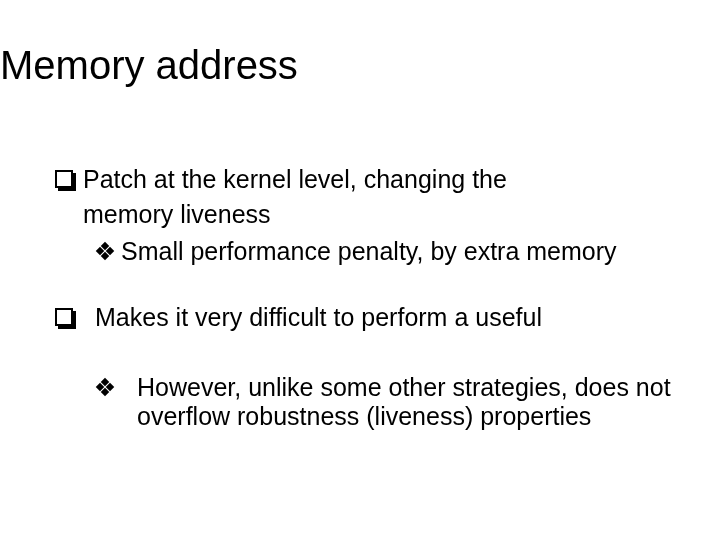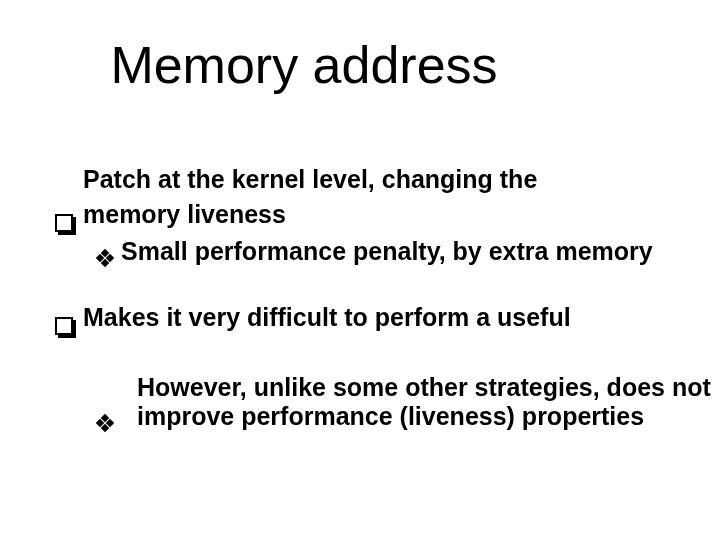--- a/index.html
+++ b/index.html
@@ -14,45 +14,43 @@
     background: #ffffff;
     color: #000000;
     font-family: "Liberation Sans", sans-serif;
     overflow: hidden;
   }
   .title {
     position: absolute;
     top: 42px;
     left: 0;
     width: 608px;
-    text-align: center;
-    font-size: 52px;
+    font-size: 40px;
     line-height: 47px;
     font-weight: 400;
     letter-spacing: 0;
   }
   .bullet {
     position: absolute;
     display: flex;
-    align-items: flex-end;
-    font-weight: bold;
+    align-items: flex-start;
   }
   .bullet.level1 {
     left: 55px;
     font-size: 25px;
     line-height: 35px;
   }
   .bullet.level2 {
     left: 97px;
     font-size: 25px;
     line-height: 29px;
   }
   .pos-b1 { top: 162px; }
   .pos-b2 { top: 237px; }
-  .pos-b3 { top: 300px; }
+  .pos-b3 { top: 300px; gap: 12px; }
   .pos-b4 { top: 373px; gap: 16px; }
   .line { white-space: nowrap; }
 
   
   .square-glyph {
     flex: none;
     width: 14px;
     height: 14px;
     border: 2px solid #000000;
     background: #ffffff;
@@ -117,17 +115,17 @@
 
   <div class="bullet level2 pos-b4">
     <span class="diamond-glyph">
         <i class="d-top"></i>
         <i class="d-left"></i>
         <i class="d-right"></i>
         <i class="d-bottom"></i>
       </span>
     <div class="text">
       <div class="line">However, unlike some other strategies, does not</div>
-      <div class="line">improve performance (liveness) properties</div>
+      <div class="line">overflow robustness (liveness) properties</div>
     </div>
   </div>
 
 </div>
 
 </body></html>

